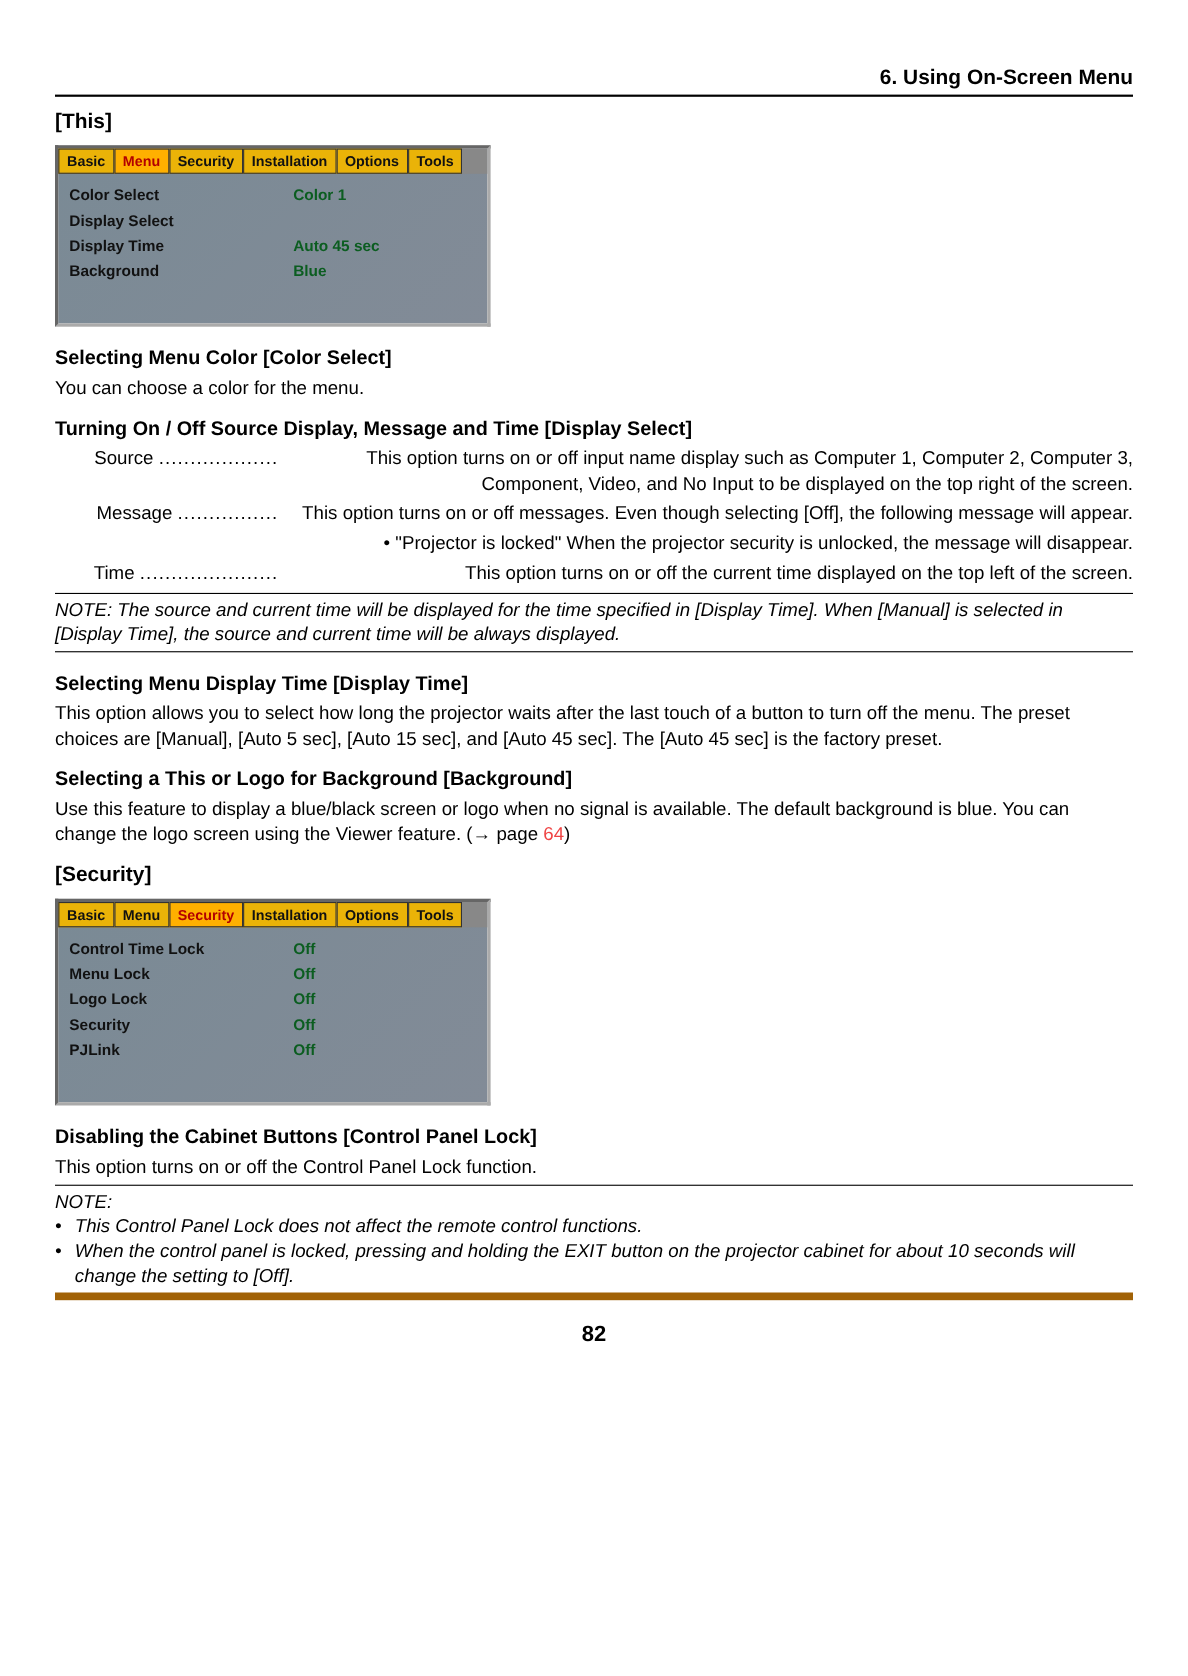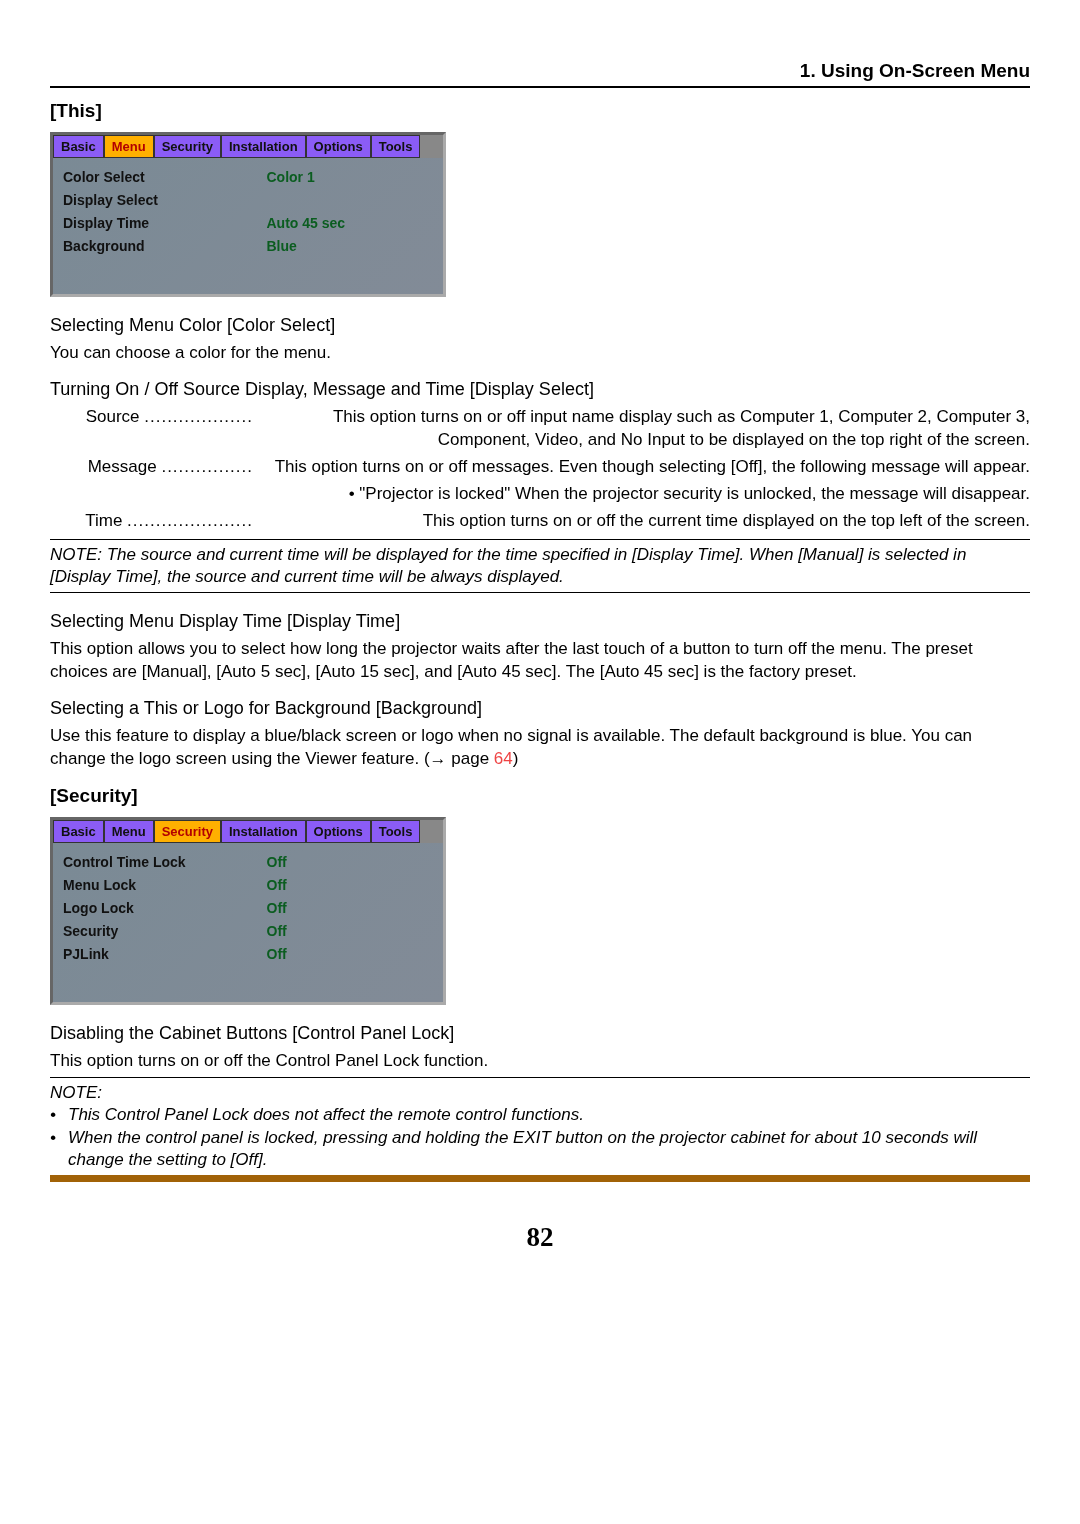--- a/index.html
+++ b/index.html
@@ -40,21 +40,21 @@
   }
   .tabs {
     display: flex;
     font-size: 13px;
     font-weight: bold;
     background: #888;
   }
   .tab {
     padding: 3px 7px;
     border: 1px solid #333;
-    background: #8b5cf6;
+    background: #eab308;
     color: #111;
     white-space: nowrap;
   }
   .tab.active {
     background: #ffb000;
     color: #b30000;
   }
   .menu-body {
     display: flex;
     padding: 8px 10px 36px 10px;
@@ -66,21 +66,21 @@
     font-weight: bold;
     line-height: 1.65;
   }
   .menu-values {
     flex: 1;
     color: #0b5d20;
     font-weight: bold;
     line-height: 1.65;
   }
   .sub-heading {
-    font-weight: normal;
+    font-weight: bold;
     font-size: 18px;
     margin-bottom: 6px;
   }
   .body-text {
     font-size: 17px;
     line-height: 1.35;
     margin: 4px 0 14px 0;
   }
   .def-list {
     font-size: 17px;
@@ -126,34 +126,33 @@
   }
   .bullet {
     flex: 0 0 18px;
   }
   .link {
     color: #ef4444;
   }
   .page-num {
     text-align: center;
     font-weight: bold;
-    font-size: 27px;
-    margin-top: 40px;
-    font-family: Liberation Serif, serif;
+    font-size: 20px;
+    margin-top: 20px;
   }
   .dot-fill {
     letter-spacing: 1px;
   }
 </style>
 </head>
 <body>
 
 <div class="page">
 
-  <div class="section-header">1. Using On-Screen Menu</div>
+  <div class="section-header">6. Using On-Screen Menu</div>
 
   <div class="bracket-heading">[This]</div>
 
   <div class="menu-shot">
     <div class="tabs">
       <div class="tab">Basic</div>
       <div class="tab active">Menu</div>
       <div class="tab">Security</div>
       <div class="tab">Installation</div>
       <div class="tab">Options</div>

